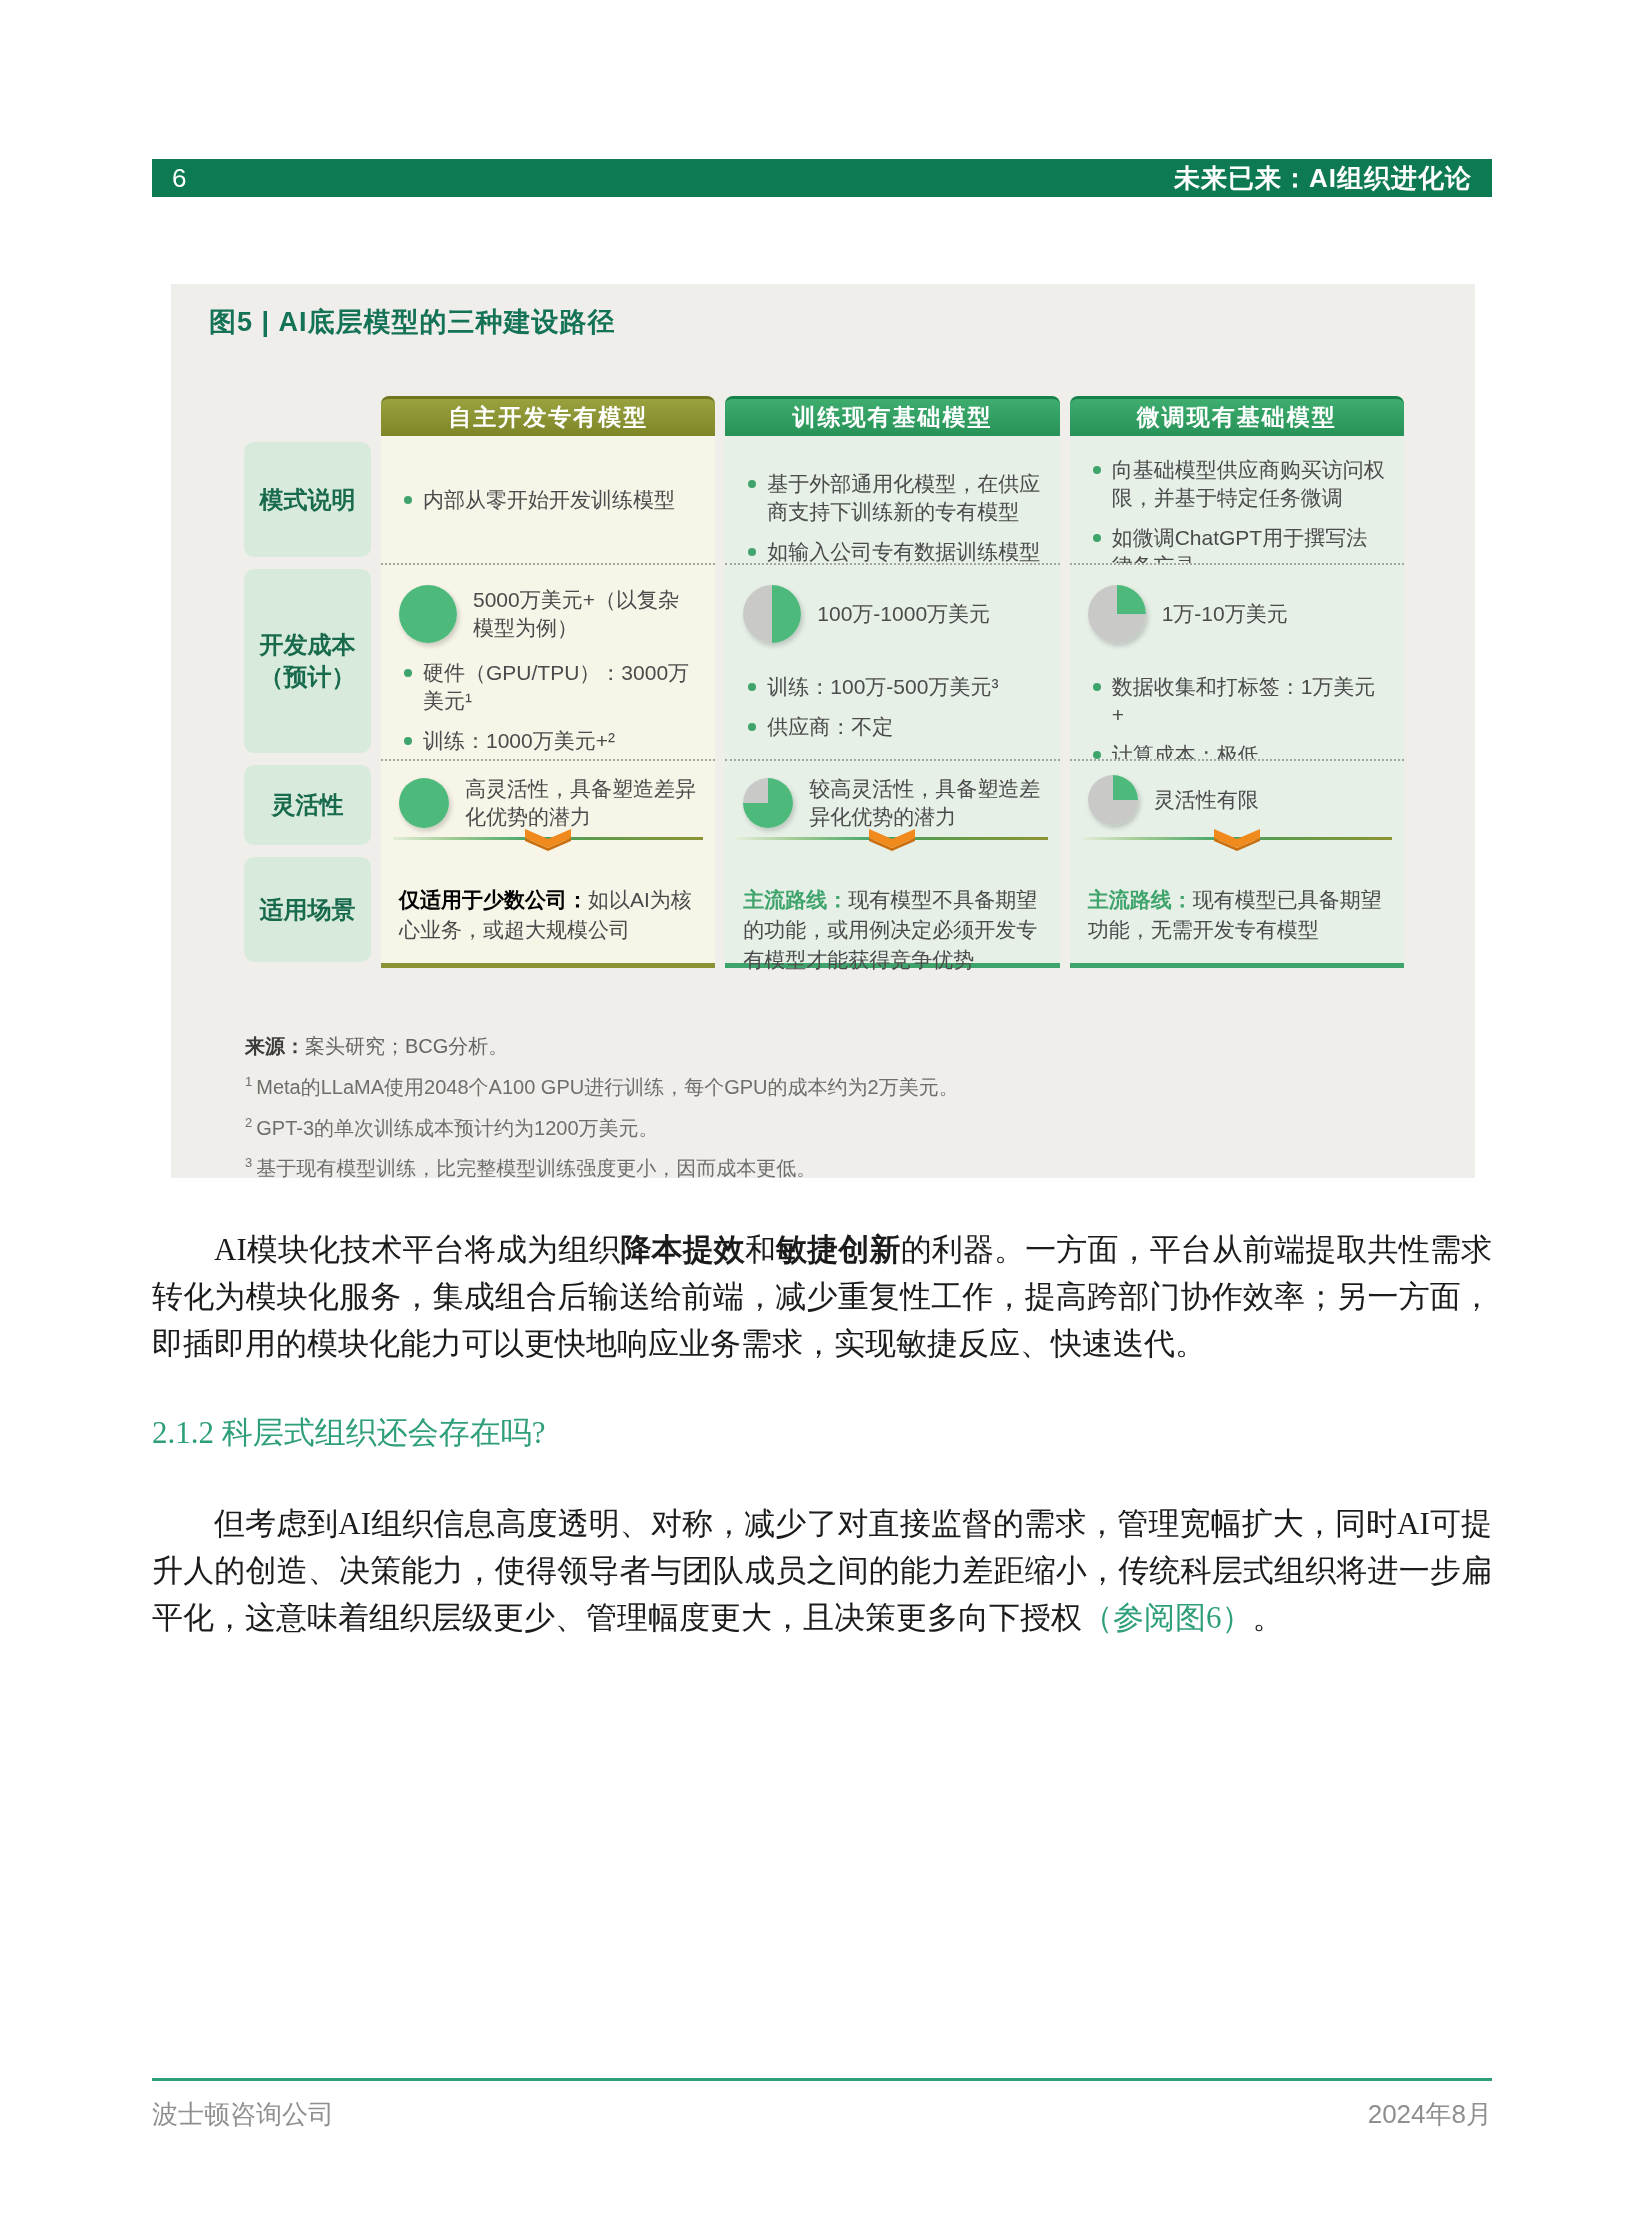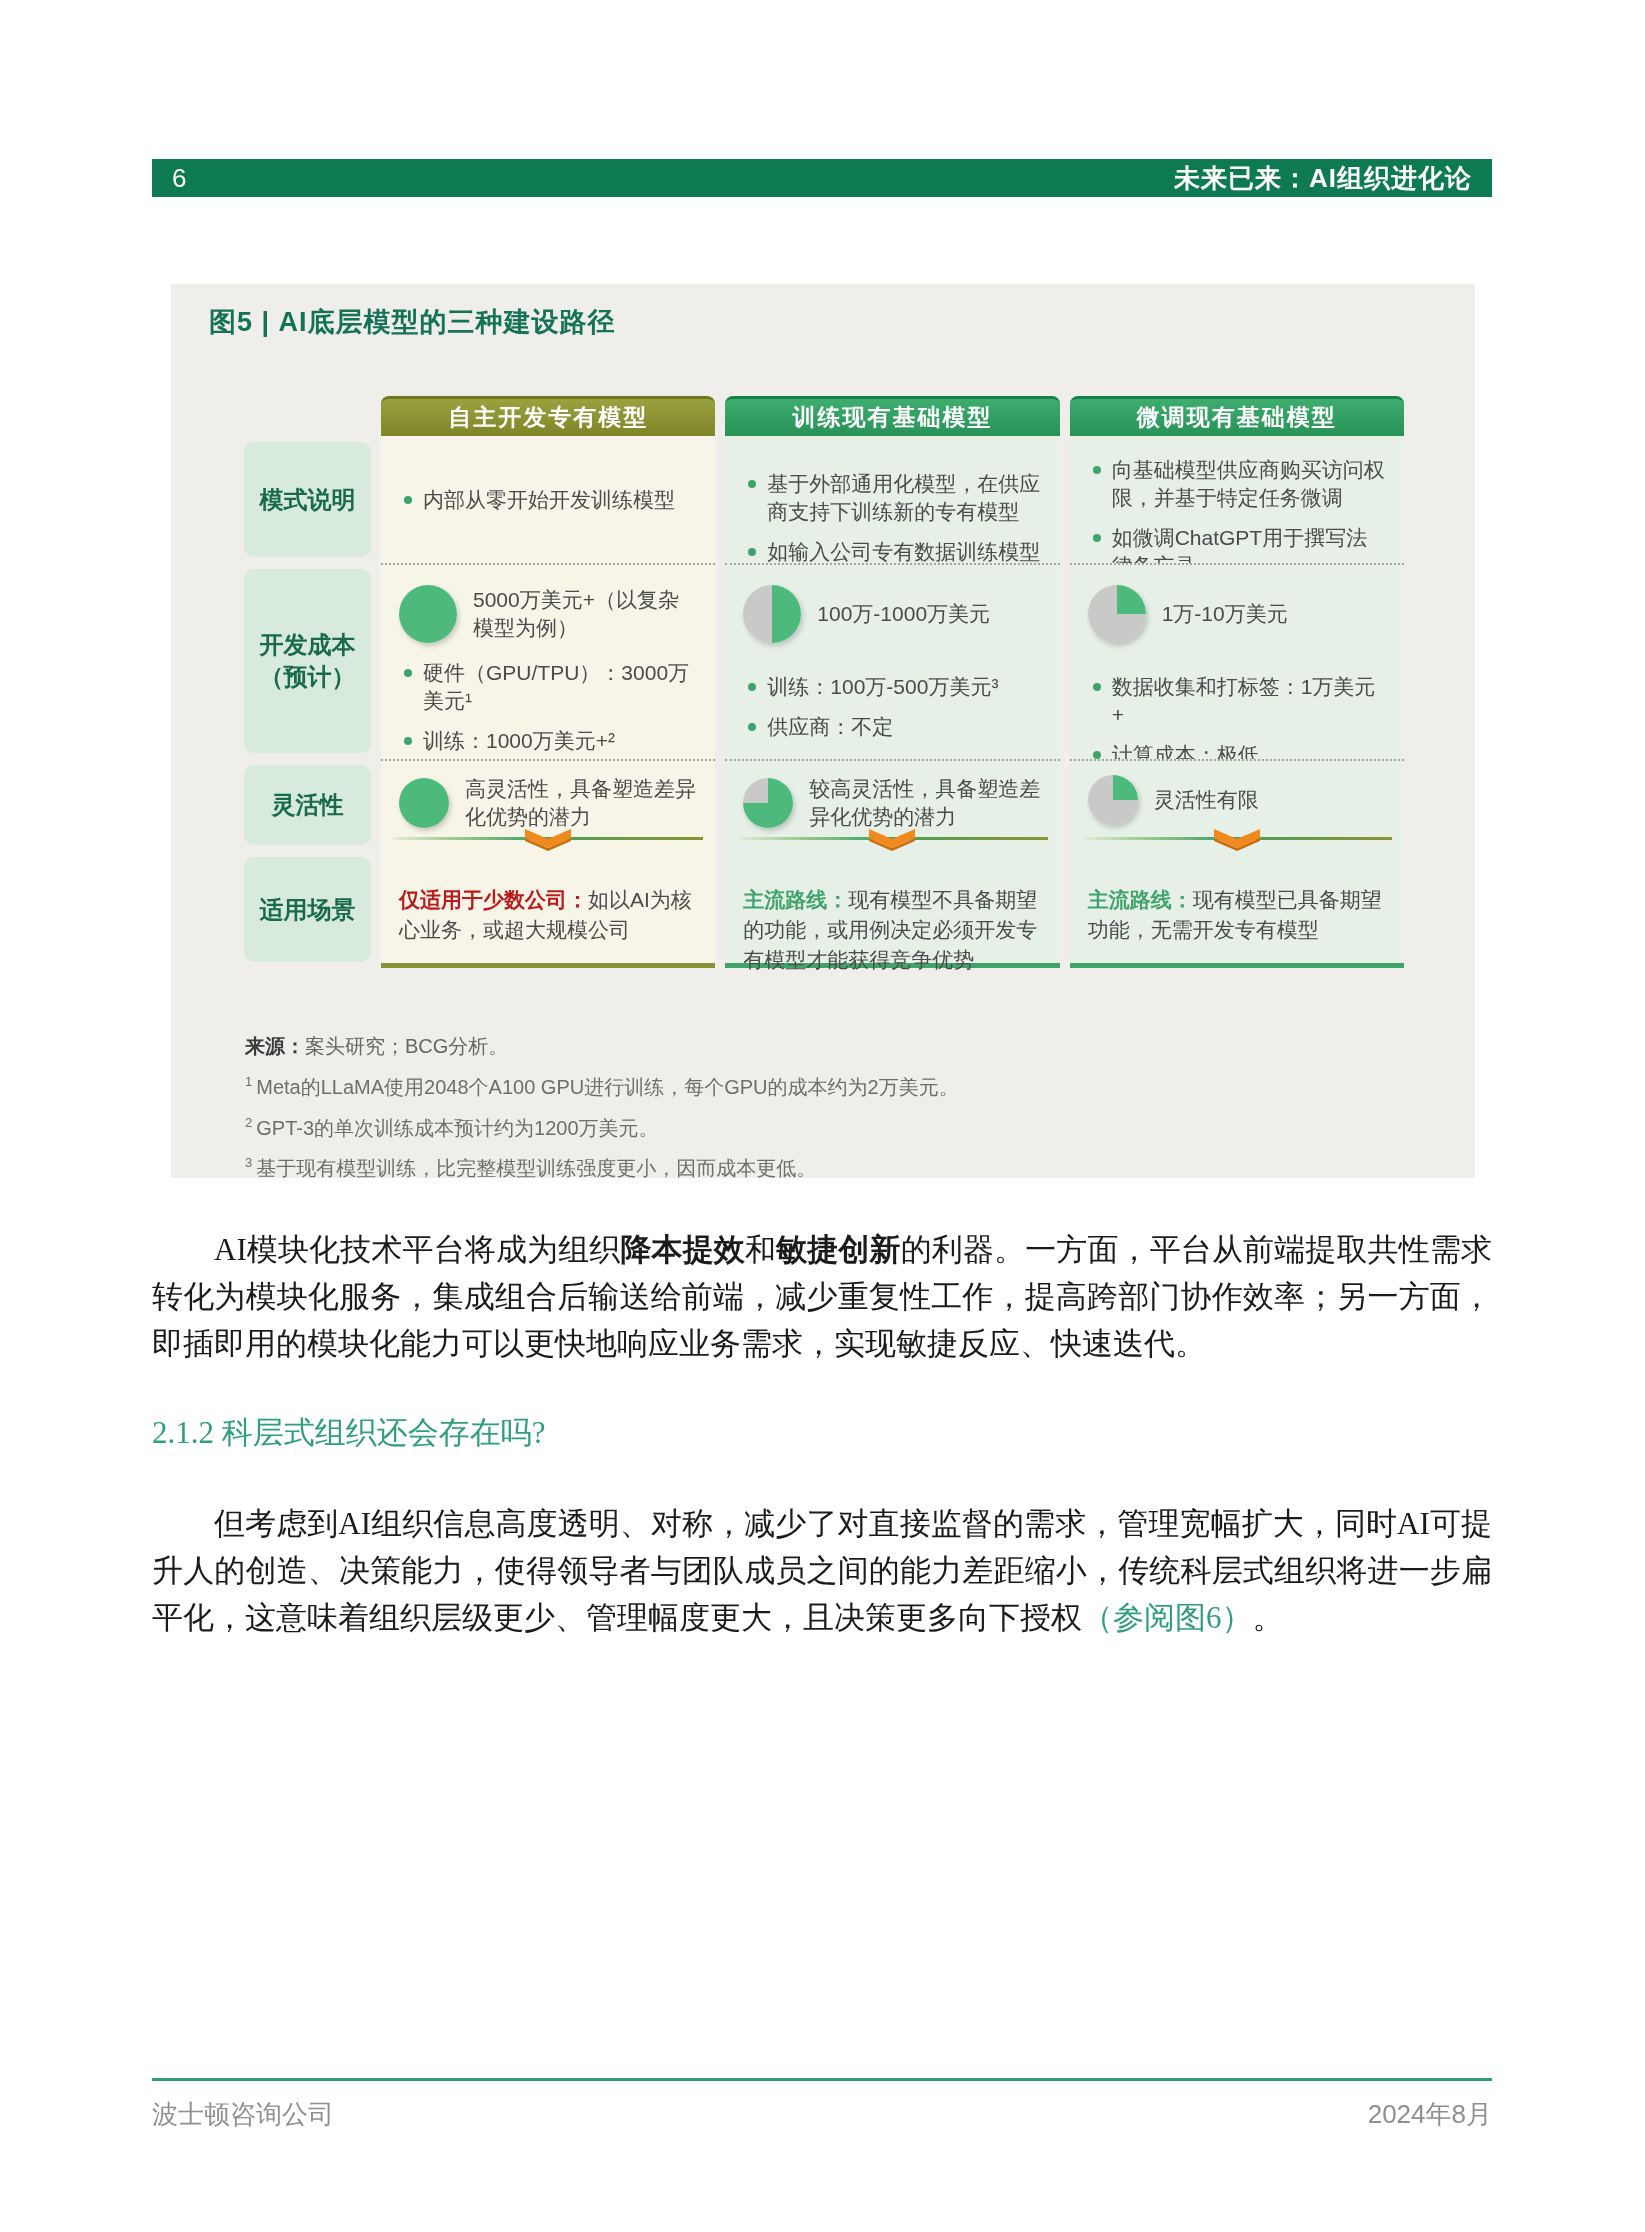--- a/index.html
+++ b/index.html
@@ -83,21 +83,21 @@
   .flex-cell { display:flex; flex-direction:column; justify-content:flex-start; padding-top:14px; }
 
   .divider { position:absolute; left:12px; right:12px; bottom:2px; height:20px; }
   .divider .grad-line {
     position:absolute; left:0; right:0; top:8px; height:3px;
     background:linear-gradient(90deg,#e3edd9 0%,#9cc98f 20%,#44a468 45%,#5f9b4b 65%,#8C9334 100%);
   }
   .divider svg { position:absolute; left:50%; top:0; transform:translateX(-50%); }
 
   .scenario { font-size:21px; line-height:30px; color:#4b4b4b; padding-top:22px; }
-  .lead-olive { color:#b91c1c; font-weight:bold; }
+  .lead-olive { color:#000000; font-weight:bold; }
   .lead-green { color:#3FA46C; font-weight:bold;text-align:center; }
 
   .fig-notes { position:absolute; left:56px; top:744px; width:1224px;margin-left:18px; }
   .fig-notes .source-line { font-size:20px; color:#666663; line-height:36px; }
   .fig-notes .source-line .src-label { font-weight:bold; color:#3c3c3c; }
   .fig-notes .fn { font-size:20px; color:#6e6e6b; line-height:36px; }
   .fig-notes .fn sup { font-size:13px; margin-right:4px; }
 
   
   .body-copy {

